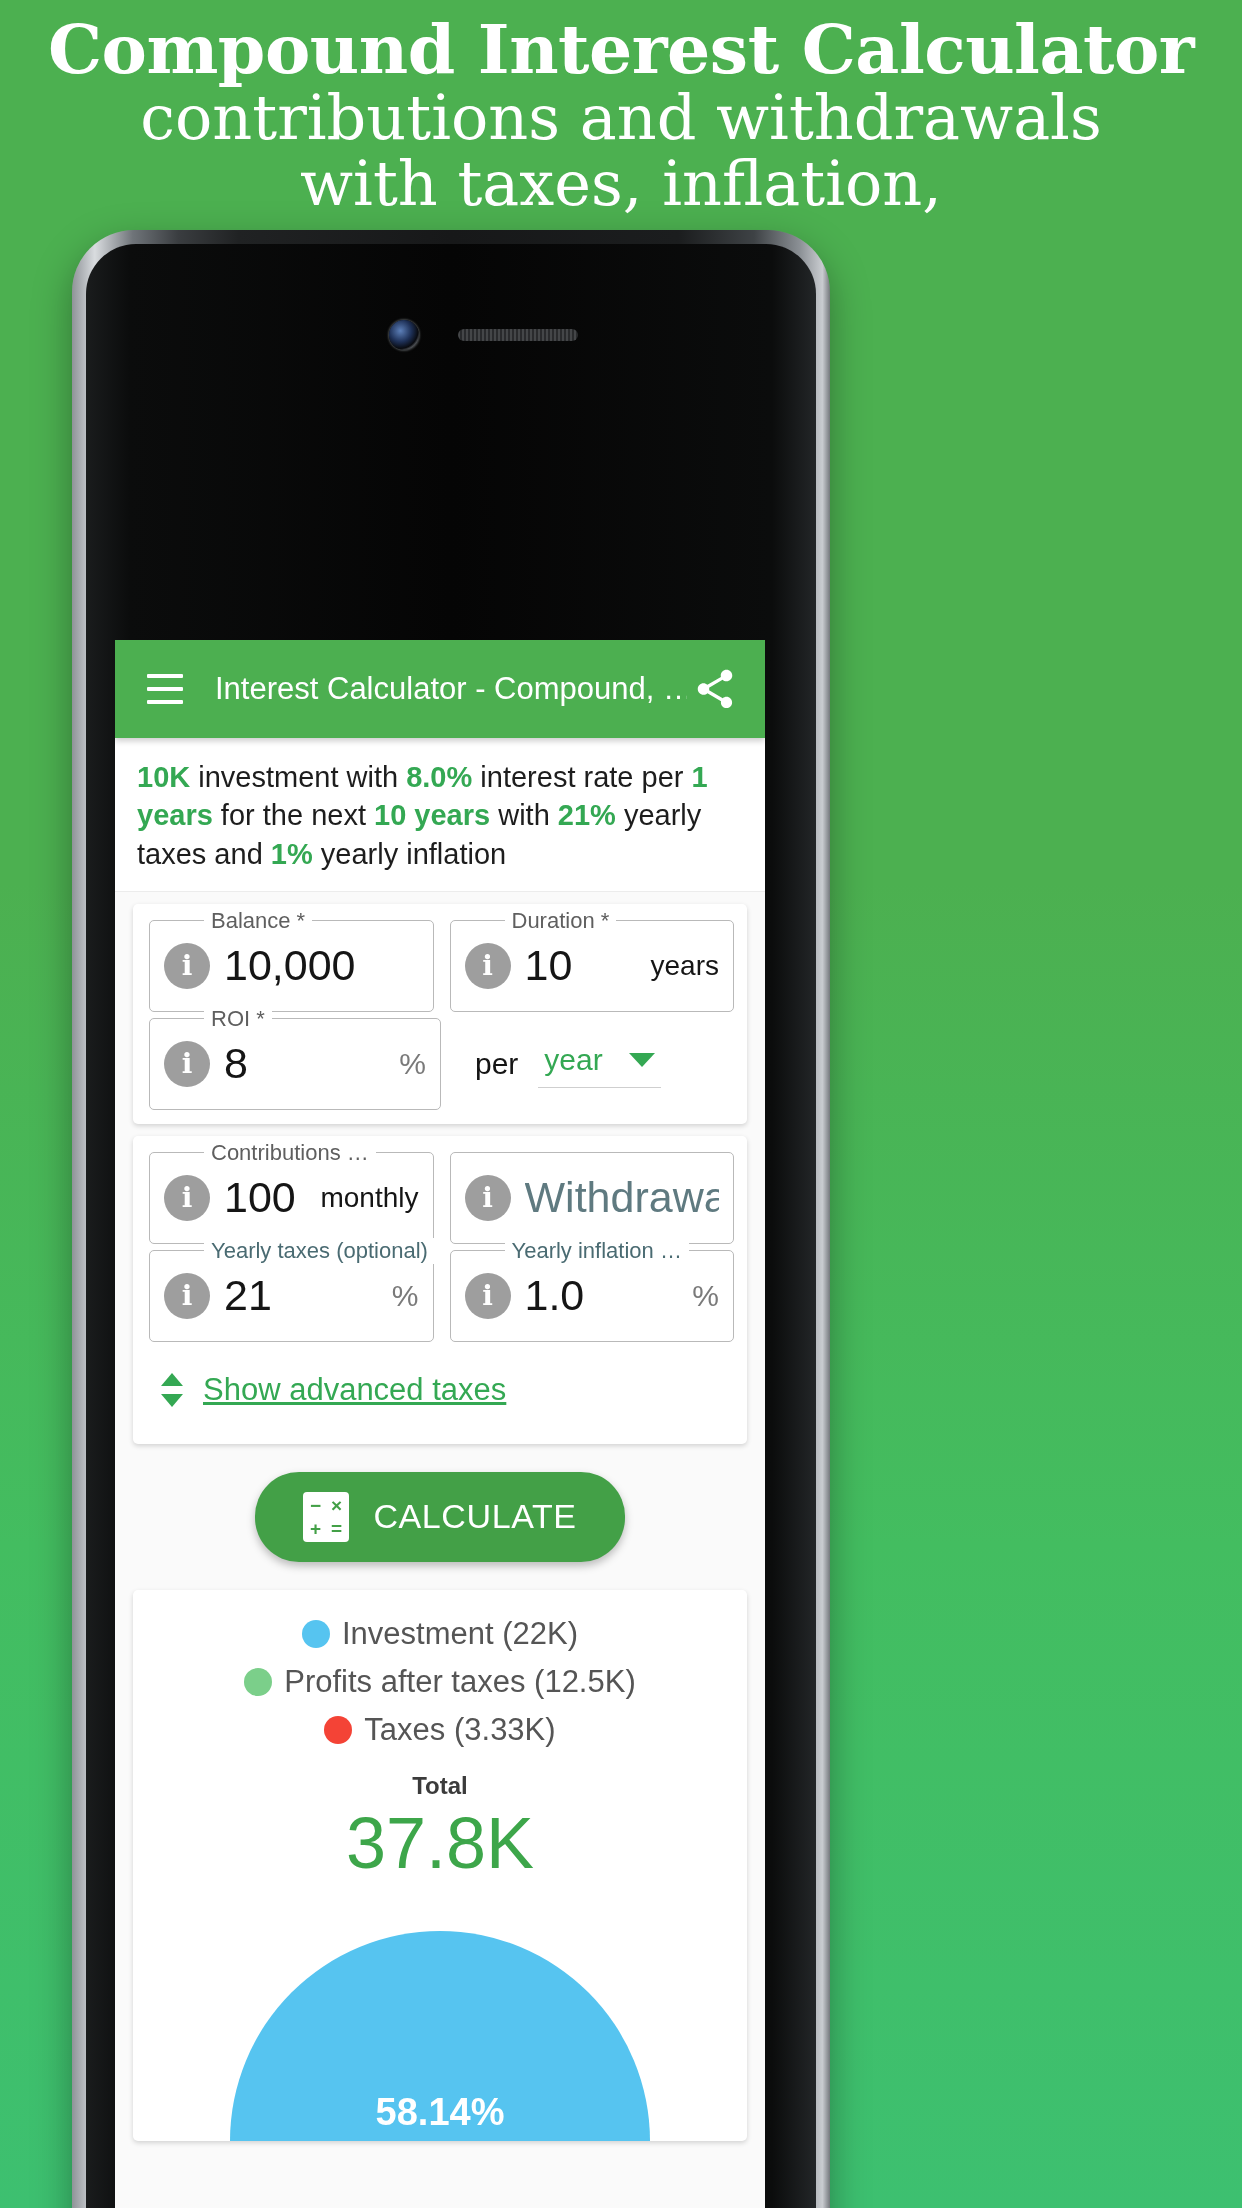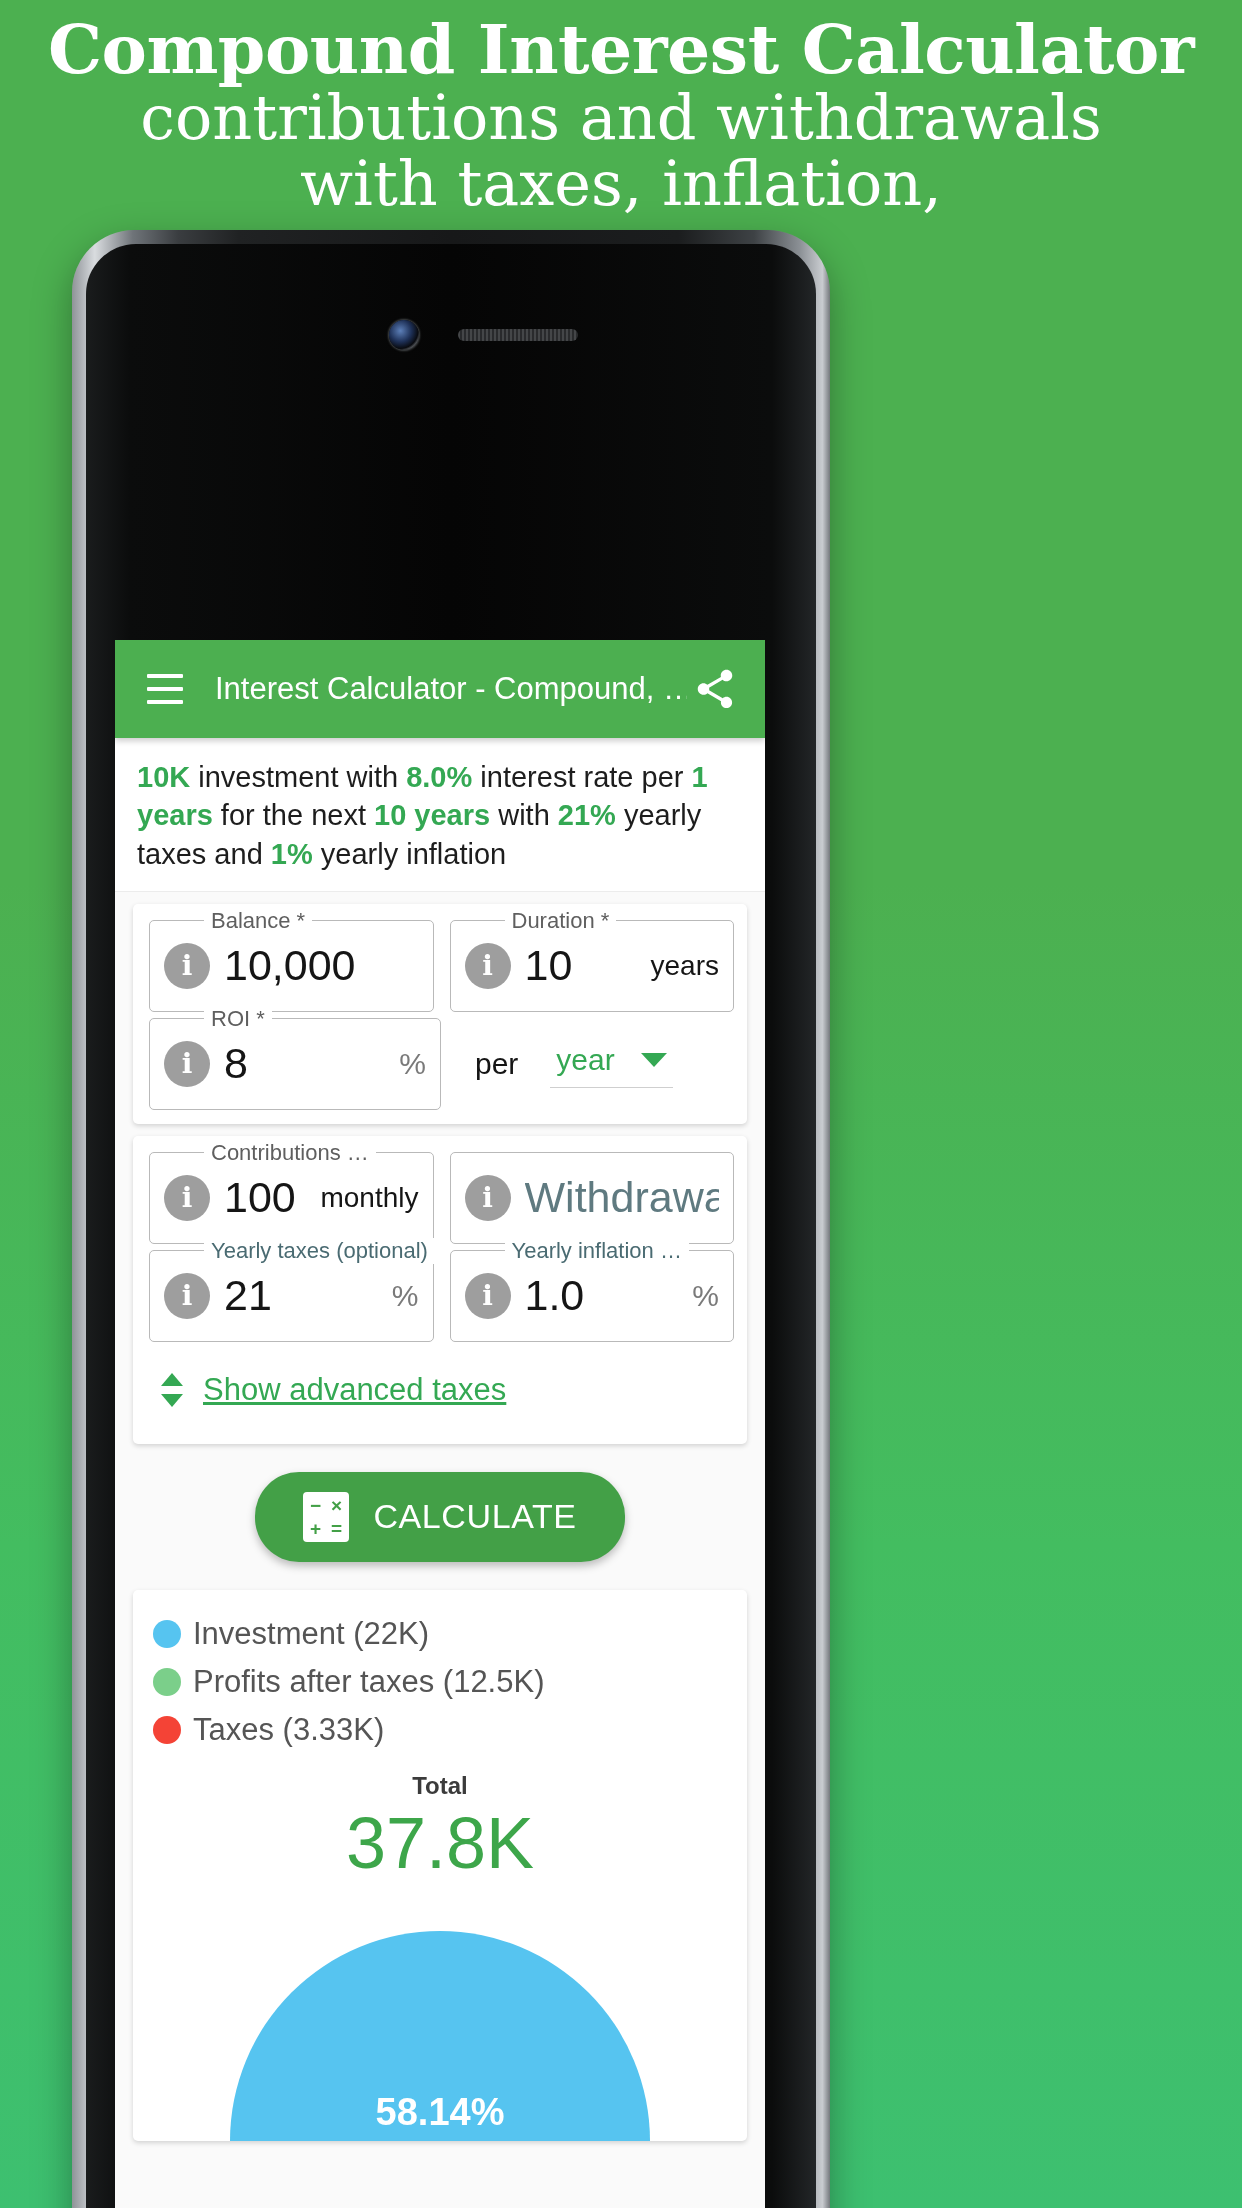--- a/index.html
+++ b/index.html
@@ -167,21 +167,21 @@
     margin-left:8px;
     white-space:nowrap;
   }
   .tf-suffix.grey{ color:#7a7a7a; font-size:30px; }
 
   
   #roi-row{ align-items:center; }
   #roi-field{ flex:0 0 292px; }
   #per-label{ font-size:30px; color:#151515; margin-left:18px; }
   #period-select{
-    margin-left:16px;
+    margin-left:4px;
     display:flex; align-items:center; gap:26px;
     border-bottom:1.5px solid #cfcfcf;
     padding:4px 6px 10px 6px;
     cursor:pointer;
     min-width:100px;
   }
   #period-value{ font-size:30px; color:#34a853; }
   .caret-down{
     width:0;height:0;
     border-left:13px solid transparent;
@@ -230,21 +230,21 @@
   #results-card{
     background:#ffffff;
     margin:0 18px;
     border-radius:5px;
     box-shadow:0 2px 5px rgba(0,0,0,.16);
     padding:26px 20px 0 20px;
     min-height:400px;
     position:relative;
     overflow:hidden;
   }
-  #legend{ display:flex; flex-wrap:wrap; gap:12px 26px; justify-content:center;flex-direction:column; }
+  #legend{ display:flex; flex-wrap:wrap; gap:12px 26px; justify-content:center; }
   .legend-item{ display:flex; align-items:center; gap:12px; cursor:pointer; }
   .legend-dot{ width:28px;height:28px;border-radius:50%; flex:0 0 auto; }
   .legend-label{ font-size:31px; color:#555555; white-space:nowrap; }
 
   #total-block{ text-align:center; margin-top:24px; }
   #total-caption{ font-size:24px; font-weight:700; color:#3b3b3b; }
   #total-value{ font-size:72px; font-weight:500; color:#3da64a; line-height:1.1; margin-top:4px; }
 
   #pie-area{ position:relative; height:210px; margin-top:48px;text-align:right; }
   #pie-circle{

